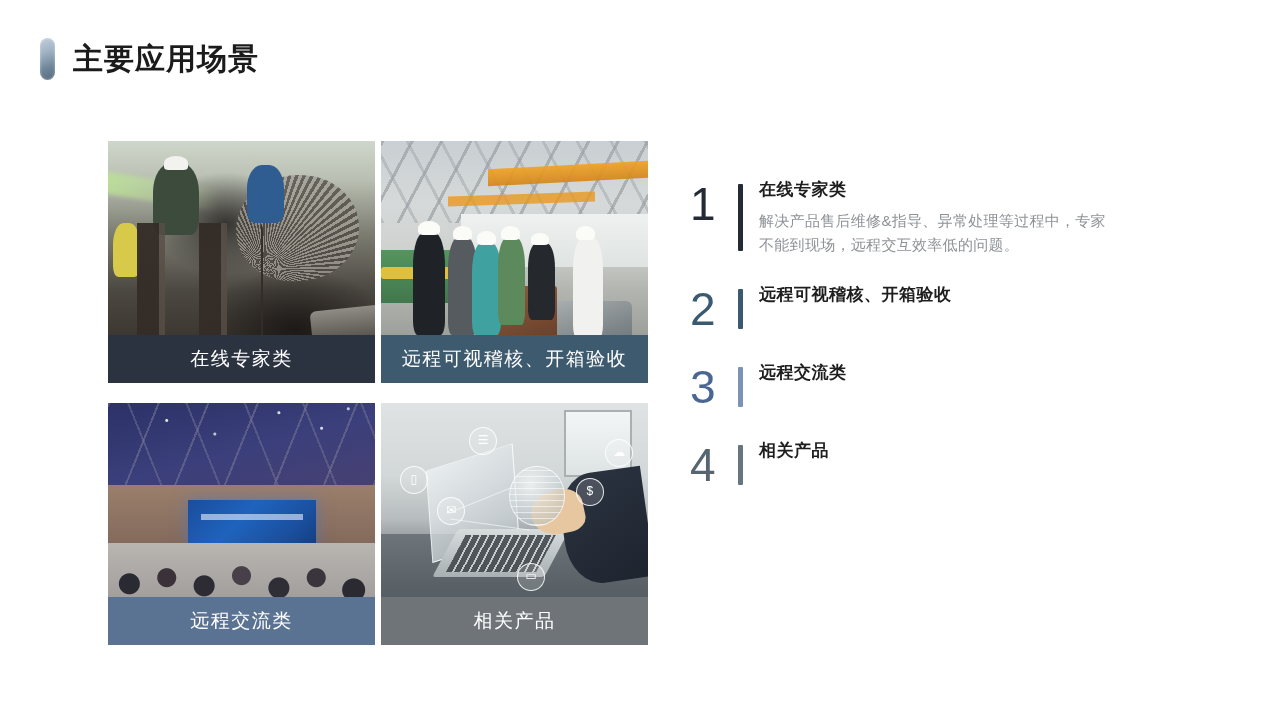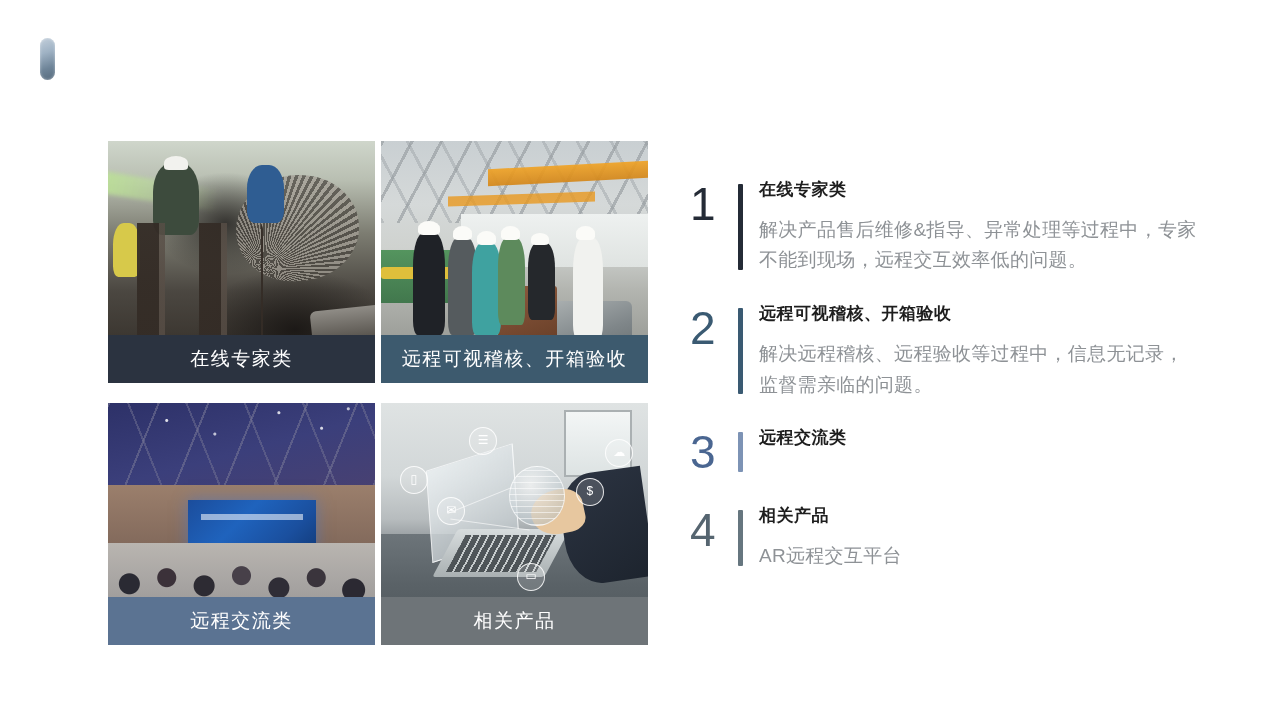--- a/index.html
+++ b/index.html
@@ -343,33 +343,34 @@
     min-width: 0;
   }
   .feature-title {
     font-size: 17px;
     font-weight: bold;
     color: #1e1e1e;
     line-height: 1.45;
     letter-spacing: .5px;
   }
   .feature-desc {
-    font-size: 19px;
+    font-size: 15px;
     color: #8e9296;
     line-height: 1.62;
     letter-spacing: .3px;
-    margin-top: 12px;
+    margin-top: 6px;
     white-space: pre-line;
   }
 </style>
 </head>
 <body>
 
 <div id="slide-header">
   <div id="title-marker"></div>
+  <div id="title-text">主要应用场景</div>
 </div>
 
 <div id="image-grid">
 
   <div class="thumb">
     <div class="thumb-art scene-turbine">
       <div class="t-beam"></div>
       <div class="t-worker t-w1"></div>
       <div class="t-worker t-w1-hat"></div>
       <div class="t-worker t-w2"></div>
@@ -450,34 +451,31 @@
       <div class="feature-desc">解决产品售后维修&amp;指导、异常处理等过程中，专家
 不能到现场，远程交互效率低的问题。</div>
     </div>
   </div>
 
   <div class="feature-row">
     <div class="feature-num" style="color:#3a5a72">2</div>
     <div class="feature-bar" style="background:#3a5a72"></div>
     <div class="feature-text">
       <div class="feature-title">远程可视稽核、开箱验收</div>
-      <div class="feature-desc">解决远程稽核、远程验收等过程中，信息无记录，
-监督需亲临的问题。</div>
     </div>
   </div>
 
   <div class="feature-row">
     <div class="feature-num" style="color:#4a6691">3</div>
     <div class="feature-bar" style="background:#7d93b5"></div>
     <div class="feature-text">
       <div class="feature-title">远程交流类</div>
     </div>
   </div>
 
   <div class="feature-row">
     <div class="feature-num" style="color:#566570">4</div>
     <div class="feature-bar" style="background:#66767f"></div>
     <div class="feature-text">
       <div class="feature-title">相关产品</div>
-      <div class="feature-desc">AR远程交互平台</div>
     </div>
   </div>
 </div>
 
 </body></html>

